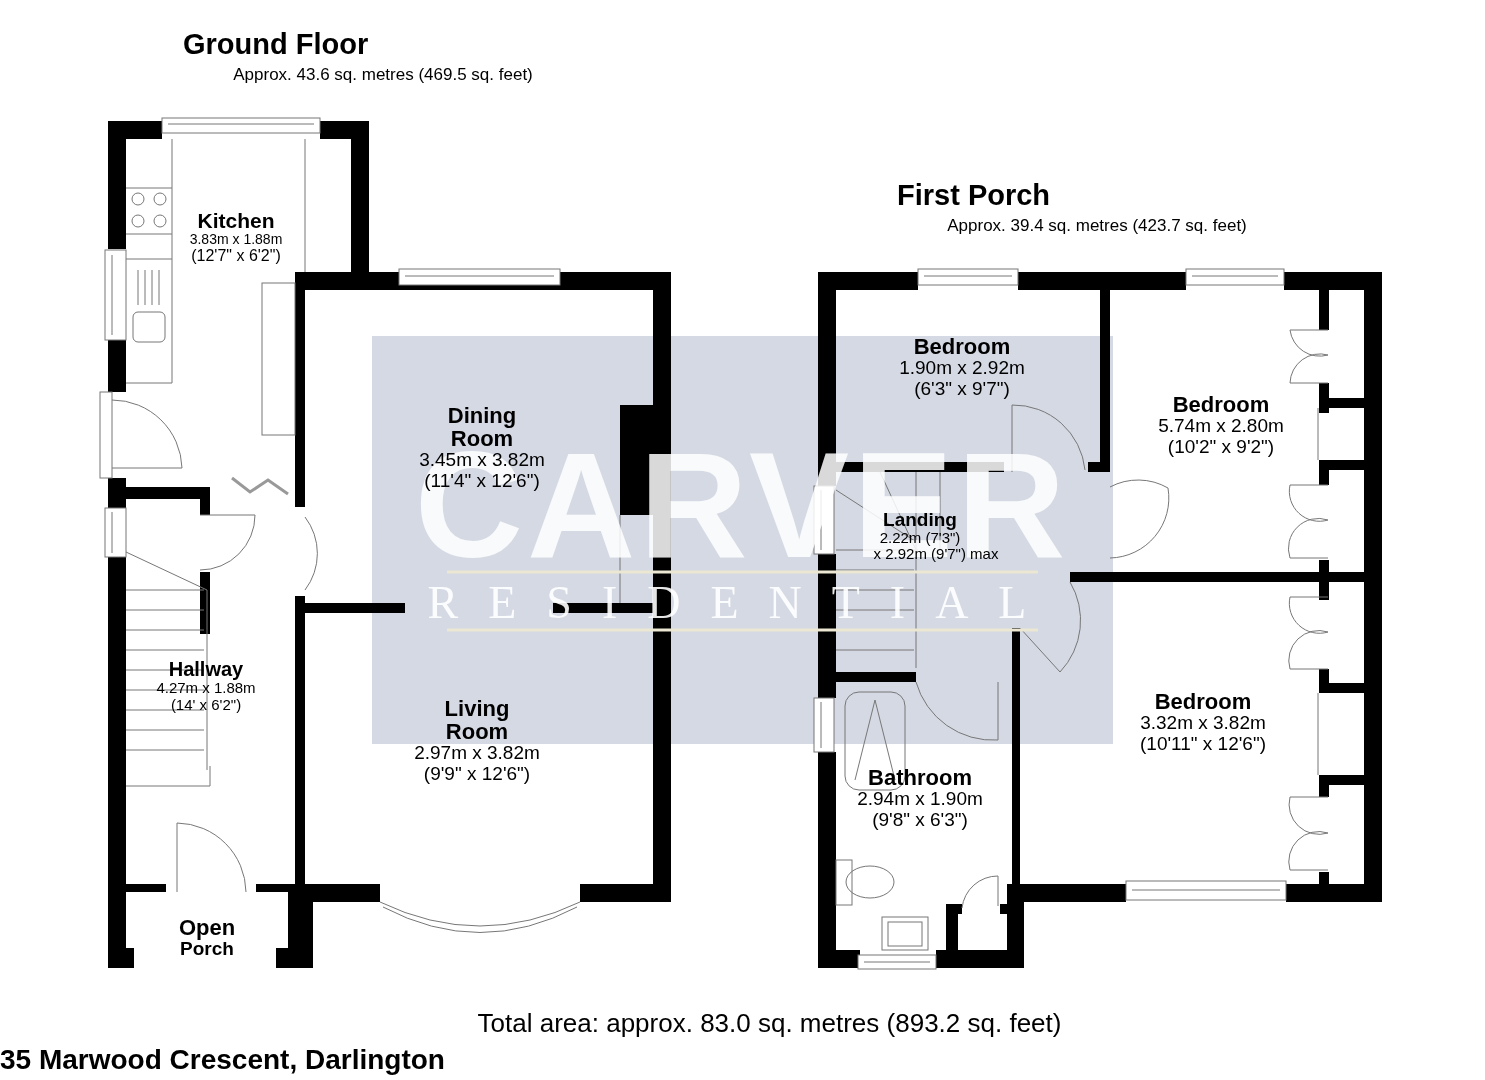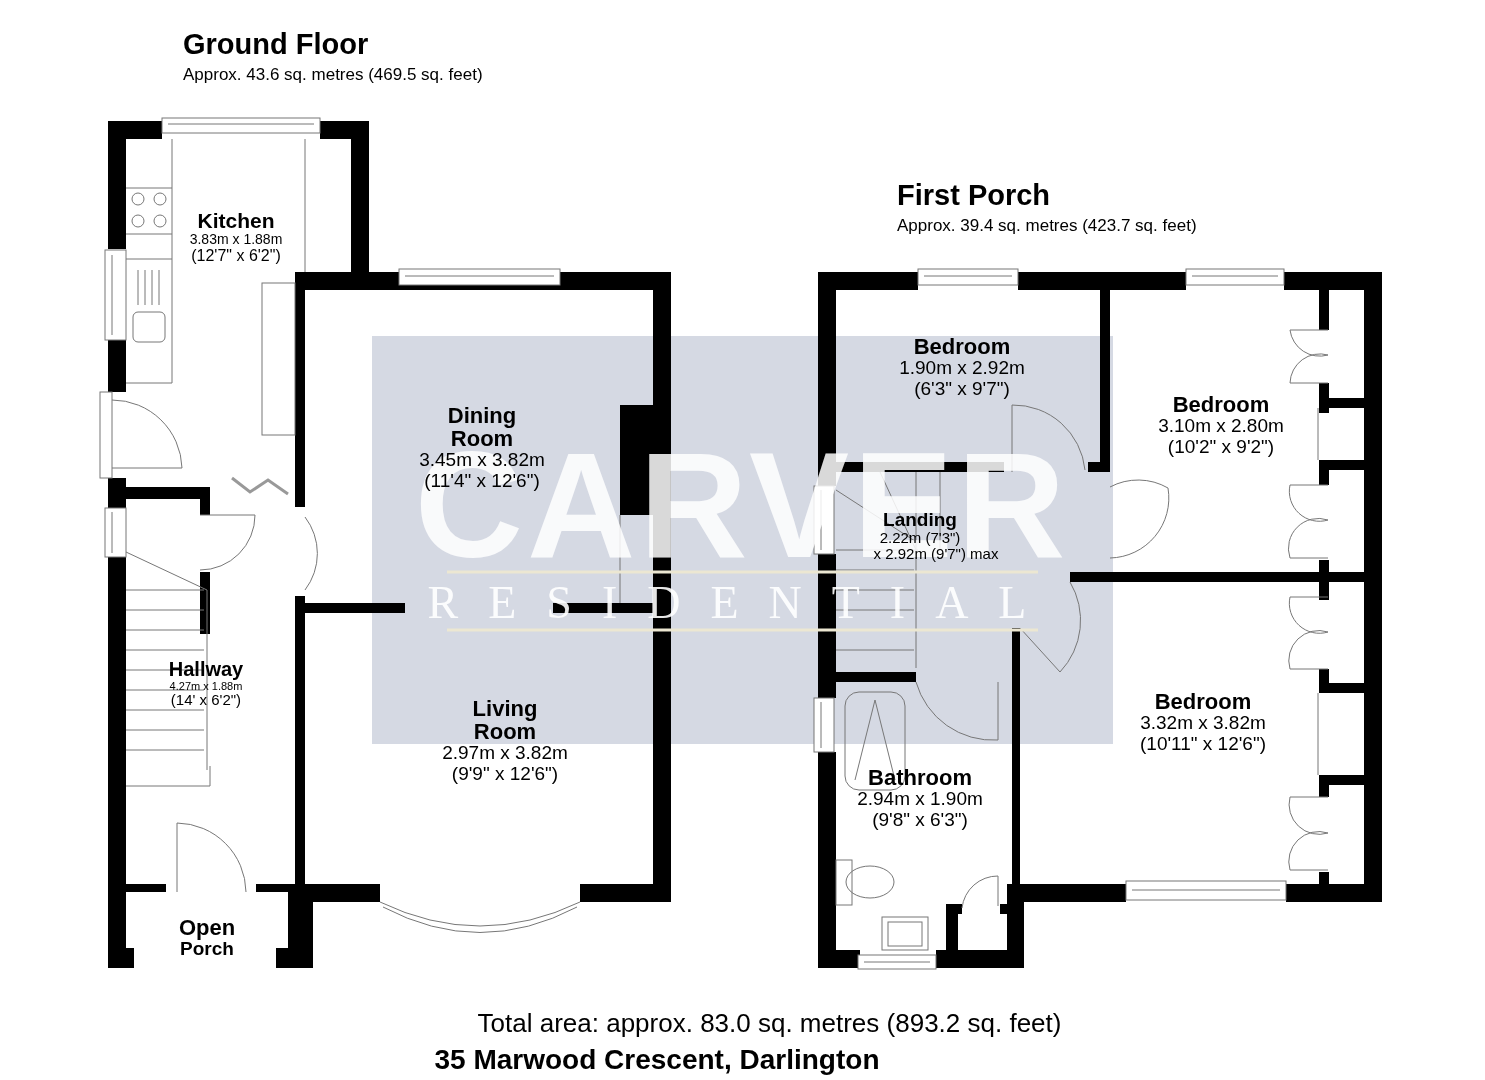--- a/index.html
+++ b/index.html
@@ -1,24 +1,24 @@
 <!DOCTYPE html>
 <html><head>
 <meta charset="utf-8">
 <style>
   html, body { margin: 0; padding: 0; background: #ffffff; }
   body { width: 1485px; height: 1080px; position: relative; overflow: hidden; font-family: "Liberation Sans", sans-serif; color: #000; }
   .floor-title { position: absolute; font-weight: bold; font-size: 29px; text-align: left; white-space: nowrap; }
-  .floor-sub { position: absolute; font-size: 17px; text-align: left; white-space: nowrap; }
+  .floor-sub { position: absolute; font-size: 17px; text-align: center; white-space: nowrap; }
   .room-label { position: absolute; text-align: center; transform: translateX(-50%); line-height: 1.05; white-space: nowrap; }
   .room-name { font-weight: bold; font-size: 22px; display: block; }
   .room-dim { font-size: 19px; display: block; line-height: 1.1; }
   .room-dim.small { font-size: 15px; }
   .footer-line1 { position: absolute; left: 0; width: 1485px; top: 1008px; text-align: center; font-size: 26px; padding-left: 27px; }
-  .footer-line2 { position: absolute; left: 0; width: 1314px; top: 1044px; text-align: center; font-size: 28px; font-weight: bold; }
+  .footer-line2 { position: absolute; left: 0; width: 1314px; top: 1044px; font-size: 28px; font-weight: bold; }
   svg.plan { position: absolute; left: 0; top: 0; }
 </style>
 </head>
 <body>
 
 <svg class="plan" width="1485" height="1080" viewBox="0 0 1485 1080" xmlns="http://www.w3.org/2000/svg">
 
   <rect x="372" y="336" width="741" height="408" fill="#d5d9e3"></rect>
 
   <g fill="#000">
@@ -250,45 +250,45 @@
 
 <div class="room-label" style="left:482px; top:404px;">
   <span class="room-name">Dining</span>
   <span class="room-name">Room</span>
   <span class="room-dim">3.45m x 3.82m</span>
   <span class="room-dim">(11'4" x 12'6")</span>
 </div>
 
 <div class="room-label" style="left:206px; top:659px;">
   <span class="room-name" style="font-size:20px;">Hallway</span>
-  <span class="room-dim" style="font-size:11px;">4.27m x 1.88m</span>
+  <span class="room-dim" style="font-size:15px;">4.27m x 1.88m</span>
   <span class="room-dim" style="font-size:15px;">(14' x 6'2")</span>
 </div>
 
-<div class="room-label" style="left:477px; top:697px;margin-left:28px;">
+<div class="room-label" style="left:477px; top:697px;">
   <span class="room-name">Living</span>
   <span class="room-name">Room</span>
   <span class="room-dim">2.97m x 3.82m</span>
   <span class="room-dim">(9'9" x 12'6")</span>
 </div>
 
 <div class="room-label" style="left:207px; top:916px;">
   <span class="room-name" style="font-size:22px;">Open</span>
   <span class="room-name" style="font-size:19px;text-align:center;">Porch</span>
 </div>
 
 <div class="room-label" style="left:962px; top:335px;">
   <span class="room-name">Bedroom</span>
   <span class="room-dim">1.90m x 2.92m</span>
   <span class="room-dim">(6'3" x 9'7")</span>
 </div>
 
 <div class="room-label" style="left:1221px; top:393px;">
   <span class="room-name">Bedroom</span>
-  <span class="room-dim">3.10m x 2.80m</span>
+  <span class="room-dim">5.74m x 2.80m</span>
   <span class="room-dim">(10'2" x 9'2")</span>
 </div>
 
 <div class="room-label" style="left:920px; top:510px;">
   <span class="room-name" style="font-size:19px;">Landing</span>
   <span class="room-dim small">2.22m (7'3")</span>
   <span class="room-dim small" style="margin-left:32px;">x 2.92m (9'7") max</span>
 </div>
 
 <div class="room-label" style="left:1203px; top:690px;">

